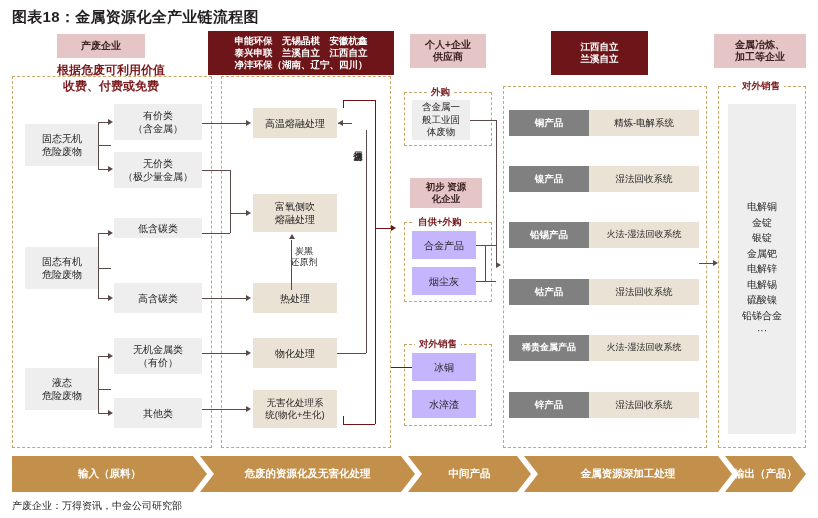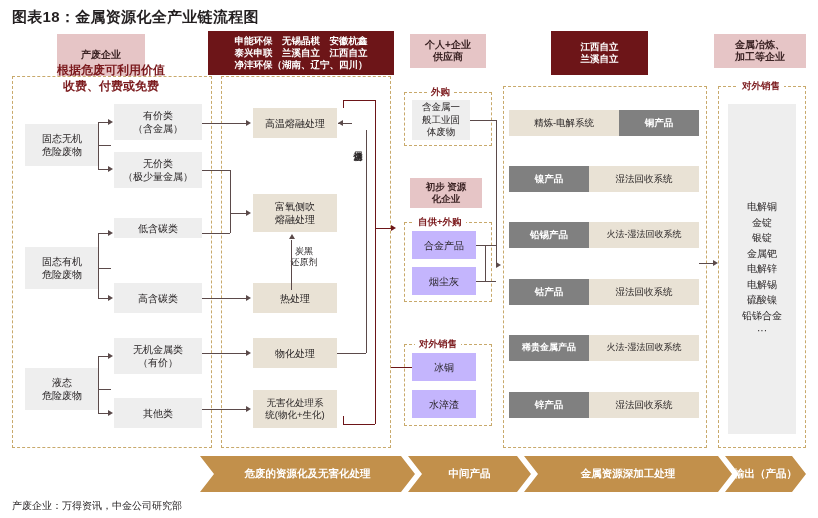--- a/index.html
+++ b/index.html
@@ -100,21 +100,21 @@
   .stage.mid{clip-path:polygon(0 0, calc(100% - 14px) 0, 100% 50%, calc(100% - 14px) 100%, 0 100%, 14px 50%);}
   #source-note{
     left:12px;top:499px;font-size:10px;color:#231f20;
   }
 </style>
 </head>
 <body>
 
 <div class="abs" id="chart-title">图表18：金属资源化全产业链流程图</div>
 
-<div class="abs chip chip-pink" style="left:57px;top:34px;width:88px;height:42px;">产废企业</div>
+<div class="abs chip chip-pink" style="left:57px;top:34px;width:88px;height:24px;">产废企业</div>
 
 <div class="abs chip chip-dark" style="left:208px;top:31px;width:186px;height:44px;white-space:pre;">申能环保　无锡晶棋　安徽杭鑫
 泰兴申联　兰溪自立　江西自立
 净沣环保（湖南、辽宁、四川）</div>
 
 <div class="abs chip chip-pink" style="left:410px;top:34px;width:76px;height:34px;white-space:pre;">个人+企业
 供应商</div>
 
 <div class="abs chip chip-dark" style="left:551px;top:31px;width:97px;height:44px;white-space:pre;">江西自立
 兰溪自立</div>
@@ -239,22 +239,22 @@
 <div class="ln lnh abs" style="left:470px;top:120px;width:26px;"></div>
 <div class="ln lnv abs" style="left:496px;top:120px;height:145px;"></div>
 <div class="ln lnh abs" style="left:476px;top:245px;width:20px;"></div>
 <div class="ln lnh abs" style="left:476px;top:281px;width:20px;"></div>
 <div class="ln lnv abs" style="left:485px;top:245px;height:36px;"></div>
 <div class="arrow-r abs" style="left:496px;top:262px;"></div>
 
 <div class="abs lane" style="left:503px;top:86px;width:204px;height:362px;"></div>
 
 <div class="abs" style="left:509px;top:110px;width:190px;height:26px;display:flex;">
+  <div class="box box-prod-name" style="width:80px;height:26px;">铜产品</div>
   <div class="box box-prod-proc" style="width:110px;height:26px;">精炼-电解系统</div>
-  <div class="box box-prod-name" style="width:80px;height:26px;">铜产品</div>
 </div>
 <div class="abs" style="left:509px;top:166px;width:190px;height:18px;display:flex;">
   <div class="box box-prod-name" style="width:80px;height:26px;">镍产品</div>
   <div class="box box-prod-proc" style="width:110px;height:26px;">湿法回收系统</div>
 </div>
 <div class="abs" style="left:509px;top:222px;width:190px;height:26px;display:flex;">
   <div class="box box-prod-name" style="width:80px;height:26px;">铅锡产品</div>
   <div class="box box-prod-proc" style="width:110px;height:26px;font-size:9px;">火法-湿法回收系统</div>
 </div>
 <div class="abs" style="left:509px;top:279px;width:190px;height:26px;display:flex;">
@@ -281,19 +281,20 @@
   <span>银锭</span>
   <span>金属钯</span>
   <span>电解锌</span>
   <span>电解锡</span>
   <span>硫酸镍</span>
   <span>铅锑合金</span>
   <span>···</span>
 </div>
 
 <div class="abs" id="stage-bar">
+  <div class="stage first" style="left:0px;width:195px;">输入（原料）</div>
   <div class="stage mid" style="left:188px;width:215px;">危废的资源化及无害化处理</div>
   <div class="stage mid" style="left:512px;width:208px;">金属资源深加工处理</div>
   <div class="stage mid" style="left:396px;width:123px;">中间产品</div>
   <div class="stage mid" style="left:713px;width:81px;">输出（产品）</div>
 </div>
 
 <div class="abs" id="source-note">产废企业：万得资讯，中金公司研究部</div>
 
 </body></html>

